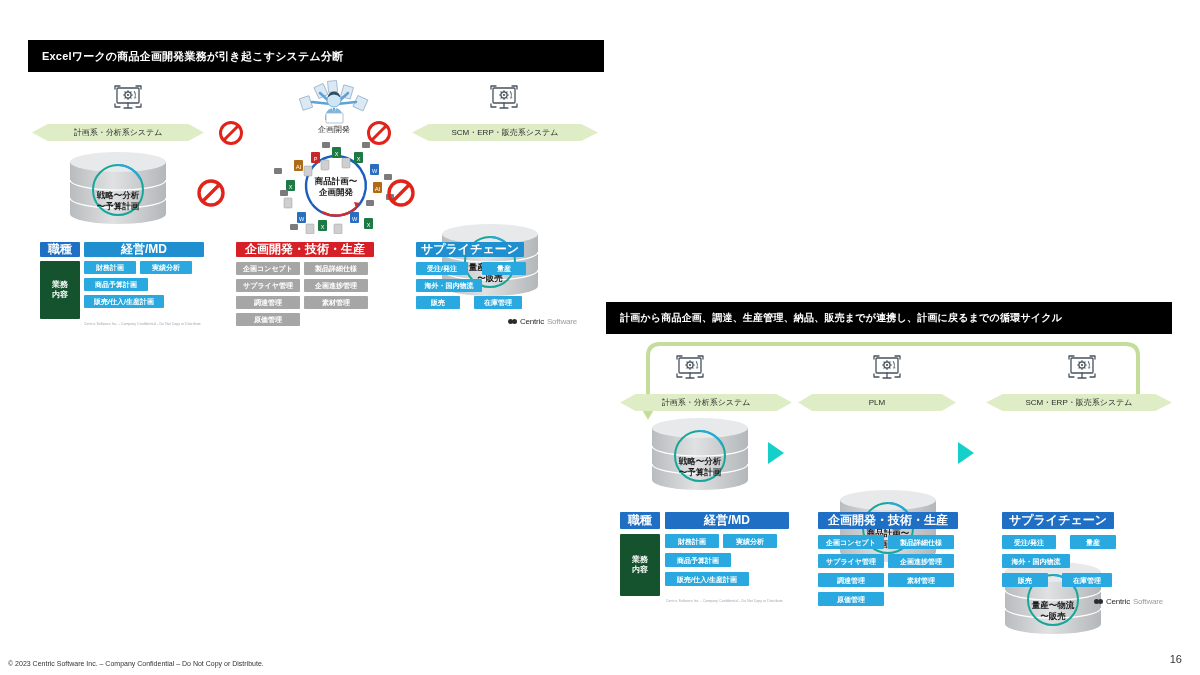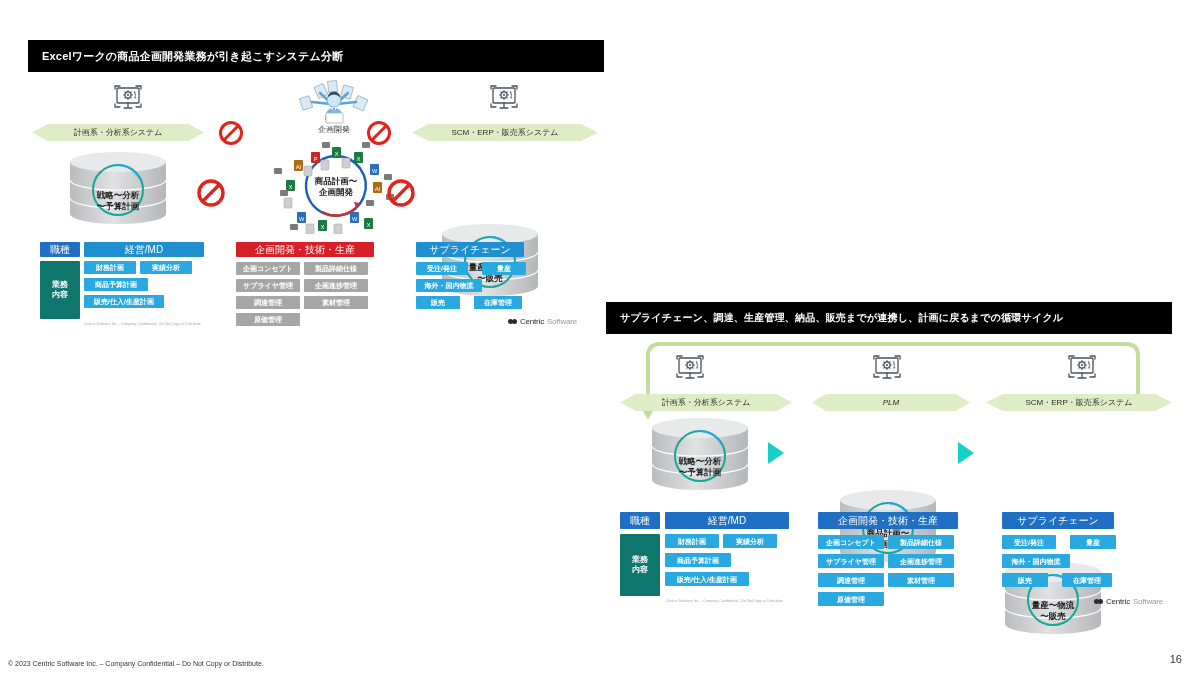--- a/index.html
+++ b/index.html
@@ -39,28 +39,28 @@
   
   .chip{
     display:inline-flex;align-items:center;justify-content:center;
     font-size:7px;font-weight:bold;color:#ffffff;line-height:1;
     border-radius:1px;box-sizing:border-box;padding:0 3px;height:13px;
   }
   .chip.blue{background:#29a9e0;}
   .chip.grey{background:#a6a6a6;}
   .hdr{
     display:flex;align-items:center;justify-content:center;
-    font-size:10px;font-weight:normal;color:#ffffff;height:15px;border-radius:1px;box-sizing:border-box;
+    font-size:12px;font-weight:bold;color:#ffffff;height:15px;border-radius:1px;box-sizing:border-box;
   }
   .hdr.navy{background:#1f6fc4;}
   .hdr.red{background:#d61f26;}
   .hdr.blue{background:#1f8fd0;}
   .sidecol{
     display:flex;align-items:center;justify-content:center;text-align:center;
-    font-size:8px;font-weight:bold;color:#ffffff;background:#0f766e;border-radius:1px;
+    font-size:8px;font-weight:bold;color:#ffffff;background:#14532d;border-radius:1px;
     line-height:1.25;white-space:pre-line;box-sizing:border-box;
   }
   .rowwrap{display:flex;gap:4px;flex-wrap:wrap;}
   
   .confid{font-size:3.4px;color:#9aa6b0;white-space:nowrap;letter-spacing:.1px;}
   
   .logo{display:flex;align-items:center;gap:3px;}
   .logo .dots{display:flex;}
   .logo .dot{width:5px;height:5px;border-radius:50%;background:#2b2b2b;}
   .logo .dot+.dot{margin-left:-1px;}
@@ -332,21 +332,21 @@
           <span class="dot"></span>
         </span>
       <span class="w1">Centric</span>
         <span class="w2">Software</span>
     </div>
   </div>
 </div>
 
 <div class="panel" style="left:606px;top:302px;width:566px;height:32px;">
   <div class="title-bar" style="width:100%;height:100%;font-size:10px;">
-    <span>サプライチェーン、調達、生産管理、納品、販売までが連携し、計画に戻るまでの循環サイクル</span>
+    <span>計画から商品企画、調達、生産管理、納品、販売までが連携し、計画に戻るまでの循環サイクル</span>
   </div>
 </div>
 
 <div class="panel" style="left:606px;top:336px;width:566px;height:300px;">
 
   <svg width="566" height="90" viewBox="0 0 566 90" style="position:absolute;left:0;top:0;">
     <path d="M42 72 L42 20 Q42 8 54 8 L520 8 Q532 8 532 20 L532 72" fill="none" stroke="#c5dd9a" stroke-width="4"></path>
     <path d="M42 84 l-8 -14 l16 0 z" fill="#c5dd9a"></path>
   </svg>
 
@@ -390,21 +390,21 @@
       </g>
       <path d="M24.4 9.6 a6.4 6.4 0 0 1 .6 5.8" stroke="#6b7880" stroke-width="1.2" fill="none" stroke-linecap="round"></path>
       <path d="M24 16.7 l1.2-1.6 l1.6 .9 z" fill="#6b7880"></path>
     </svg>
   </div>
 
   <div class="band" style="position:absolute;left:14px;top:58px;width:172px;">
     <div class="band-body"></div>
     <div class="band-text">計画系・分析系システム</div>
   </div>
-  <div class="band" style="position:absolute;left:206px;top:58px;width:158px;font-style:italic;">
+  <div class="band" style="position:absolute;left:192px;top:58px;width:158px;">
     <div class="band-body"></div>
     <div class="band-text">PLM</div>
   </div>
   <div class="band" style="position:absolute;left:380px;top:58px;width:186px;">
     <div class="band-body"></div>
     <div class="band-text">SCM・ERP・販売系システム</div>
   </div>
 
   <div class="cyl panel" style="left:42px;top:82px;width:104px;height:72px;">
     <svg width="104" height="72" viewBox="0 0 104 72">

